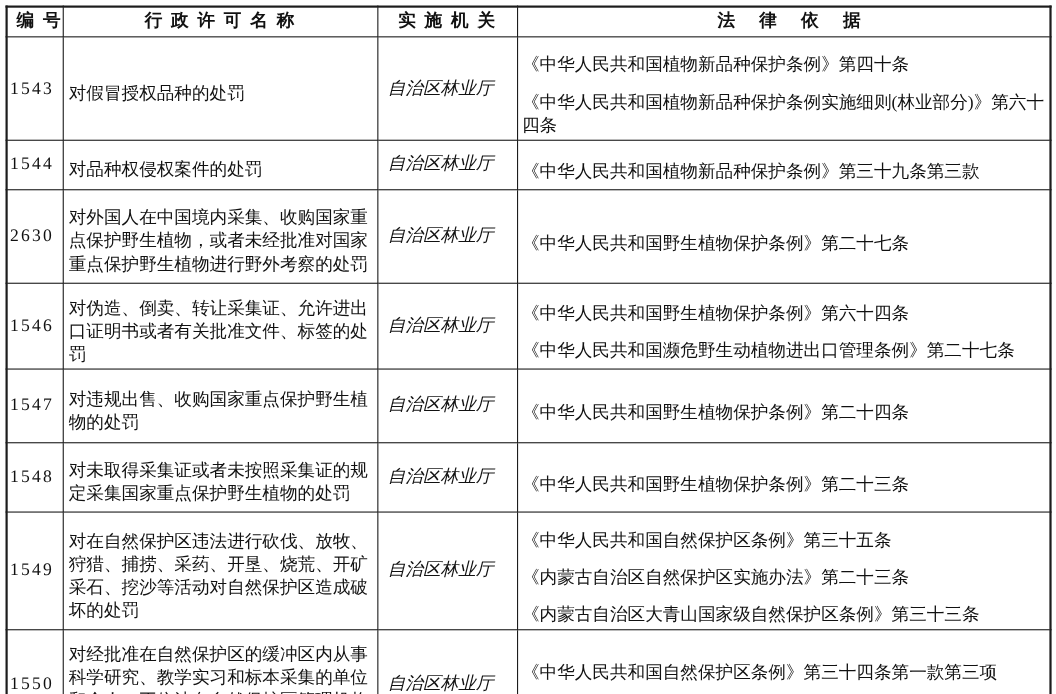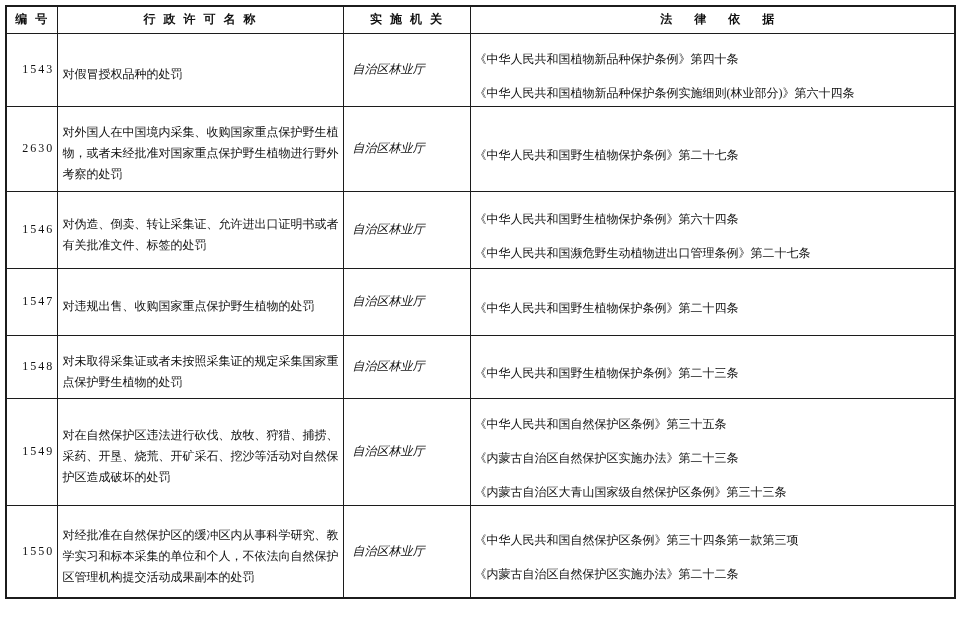--- a/index.html
+++ b/index.html
@@ -22,44 +22,44 @@
     border-collapse: collapse;
     table-layout: fixed;
     width: 949px;
     border: 2px solid #1c1c1c;
     background: #ffffff;
   }
   table.permits th,
   table.permits td {
     border: 1px solid #1c1c1c;
     vertical-align: middle;
-    font-size: 12px;
+    font-size: 16px;
     line-height: 21px;
     color: #111111;
     overflow: hidden;
     word-break: break-all;
   }
   
   table.permits th {
     font-weight: bold;
     text-align: center;
     letter-spacing: 8px;
     padding-left: 8px;
     white-space: nowrap;
   }
   table.permits th.h-legal {
     letter-spacing: 22px;
     padding-left: 33px;
   }
   
   td.c-id {
-    text-align: center;
+    text-align: left;
     font-size: 14px;
     letter-spacing: 2px;
-    padding-left: 14px;
+    padding-left: 2px;
   }
   td.c-name {
     text-align: left;
     padding: 12px 3px 2px 5px;
   }
   td.c-agency {
     text-align: left;
     padding: 2px 2px 2px 9px;
     font-style: italic;
   }
@@ -99,20 +99,28 @@
       </tr>
     </thead>
     <tbody>
       <tr class="rh-0">
         <td class="c-id">1543</td>
         <td class="c-name">对假冒授权品种的处罚</td>
         <td class="c-agency">自治区林业厅</td>
         <td class="c-legal">
           <div class="legal-line">《中华人民共和国植物新品种保护条例》第四十条</div>
           <div class="legal-line">《中华人民共和国植物新品种保护条例实施细则(林业部分)》第六十四条</div>
+        </td>
+      </tr>
+      <tr class="rh-1">
+        <td class="c-id">1544</td>
+        <td class="c-name">对品种权侵权案件的处罚</td>
+        <td class="c-agency">自治区林业厅</td>
+        <td class="c-legal">
+          <div class="legal-line">《中华人民共和国植物新品种保护条例》第三十九条第三款</div>
         </td>
       </tr>
       <tr class="rh-2">
         <td class="c-id">2630</td>
         <td class="c-name">对外国人在中国境内采集、收购国家重点保护野生植物，或者未经批准对国家重点保护野生植物进行野外考察的处罚</td>
         <td class="c-agency">自治区林业厅</td>
         <td class="c-legal">
           <div class="legal-line">《中华人民共和国野生植物保护条例》第二十七条</div>
         </td>
       </tr>

